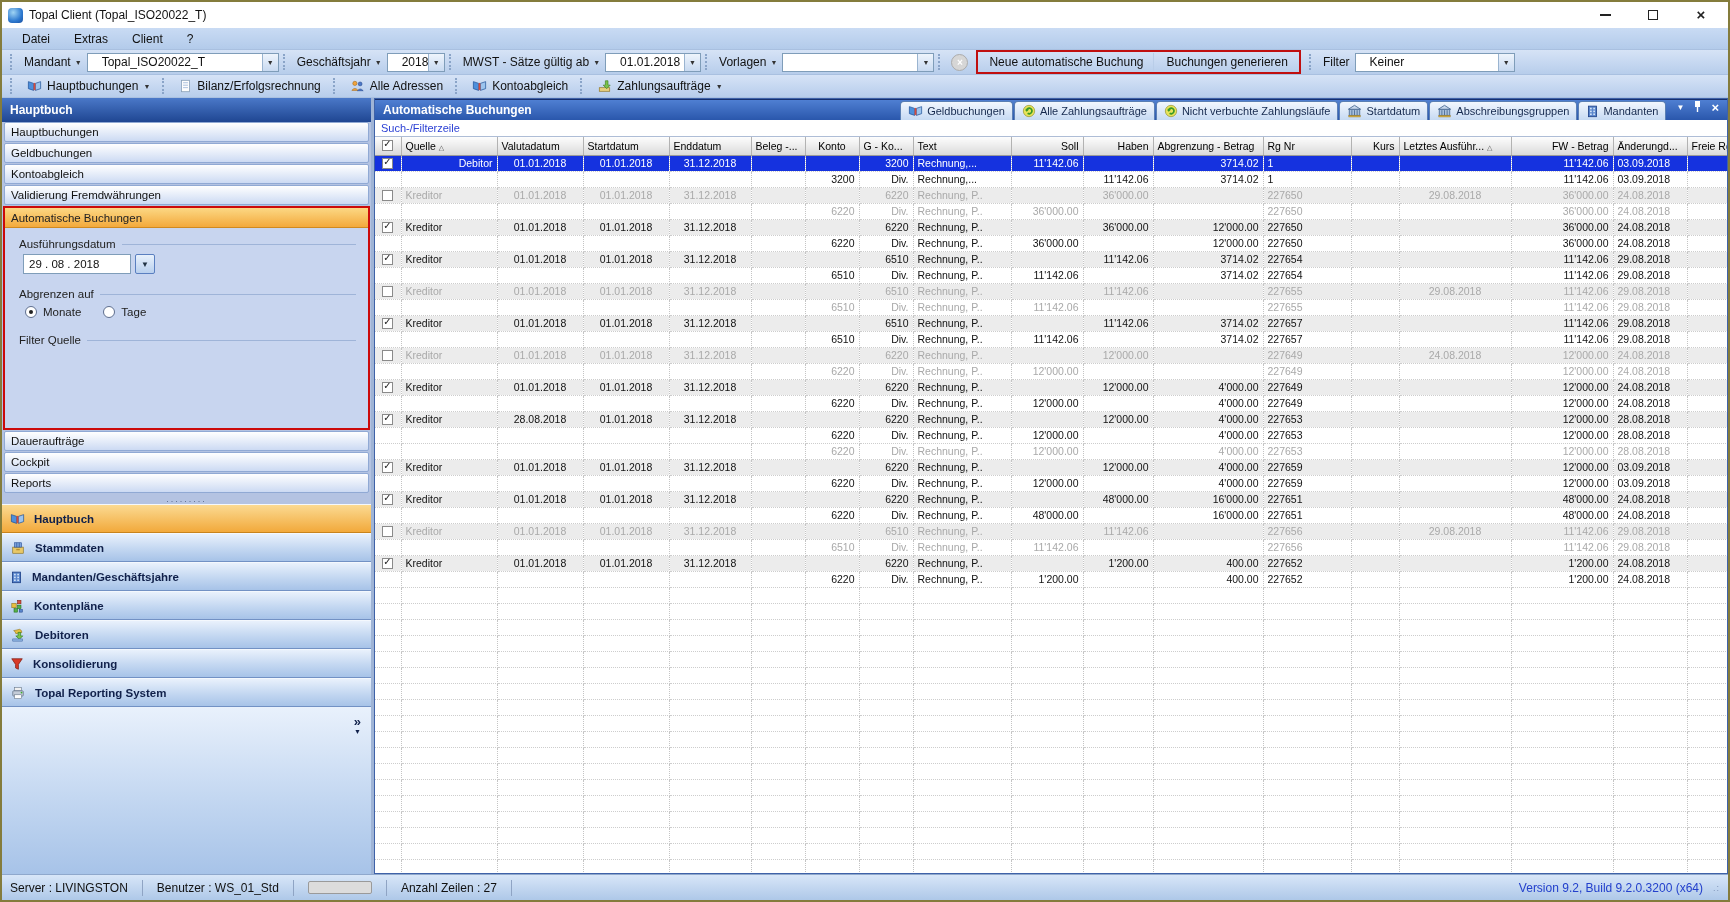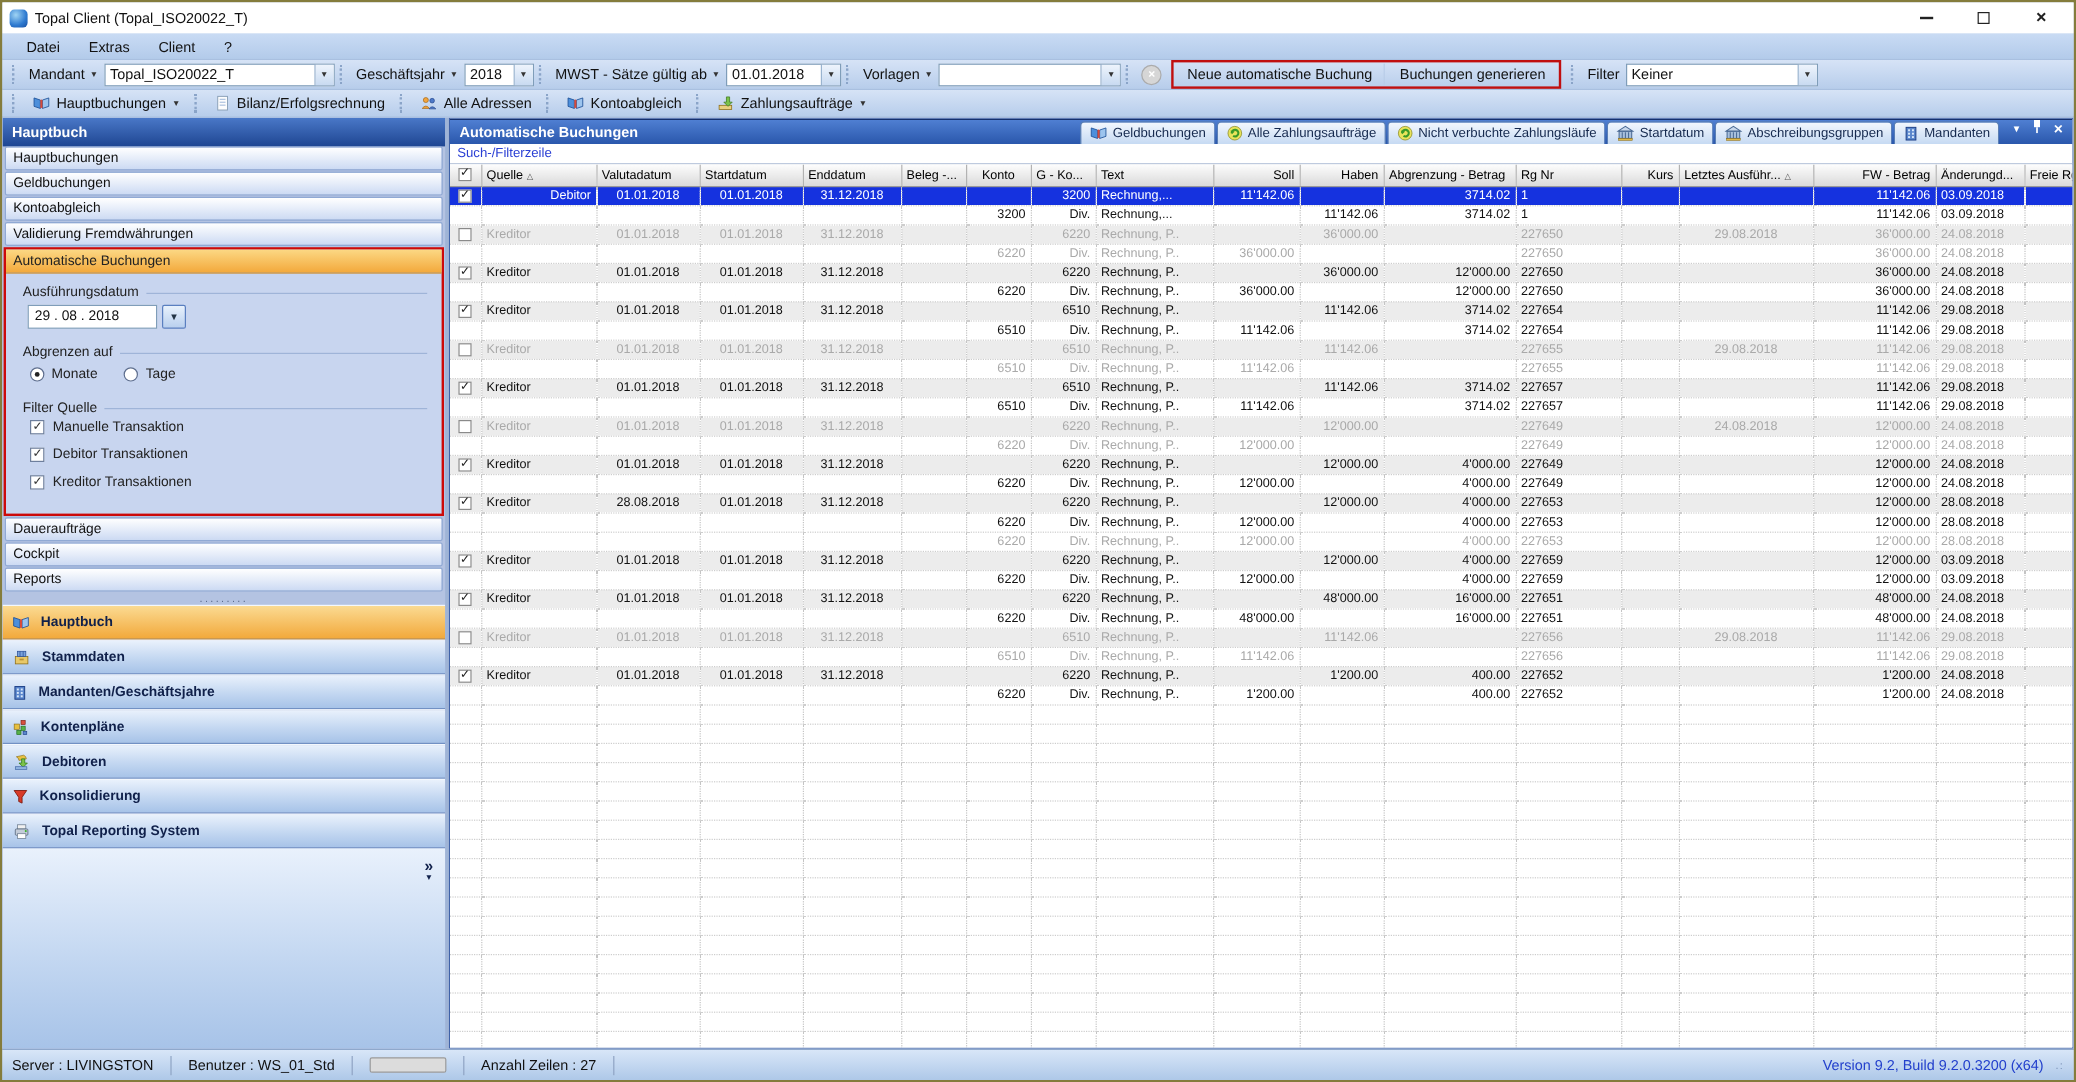--- a/index.html
+++ b/index.html
@@ -24,21 +24,21 @@
   .menubar { height:22px; background:linear-gradient(#c9dbf4,#b3cbea); display:flex; align-items:center;
              padding-left:10px; gap:4px; flex:none; border-bottom:1px solid #a9c0e0; }
   .menu-item { font-size:12px; color:#111; padding:2px 10px; }
   .toolbar { height:25px; background:linear-gradient(#d6e3f6,#b7cdeb); display:flex; align-items:center;
              padding:0 4px; flex:none; border-bottom:1px solid #a9c0e0; font-size:12px; color:#111; }
   .grip { width:5px; height:16px; border-left:2px dotted #8aa4c8; margin:0 4px; }
   .tlabel { display:flex; align-items:center; gap:4px; padding:2px 5px; white-space:nowrap; }
   .dda { font-size:7px; color:#333; }
   .combo { background:#fff; border:1px solid #7f9db9; height:19px; display:flex; align-items:center;
            font-size:12px; color:#111; }
-  .combo .cval { flex:1; padding:0 4px; white-space:nowrap; overflow:hidden; }
+  .combo .cval { flex:1; padding:0 14px; white-space:nowrap; overflow:hidden; }
   .combo .cbtn { width:16px; height:100%; background:linear-gradient(#eef4fc,#c8daf1); border-left:1px solid #9ab4d0;
                  display:flex; align-items:center; justify-content:center; font-size:7px; color:#333; }
   .disc-btn { width:17px; height:17px; border-radius:50%; background:#d6d6d6; border:1px solid #ababab;
               color:#fff; font-size:10px; font-weight:bold; display:flex; align-items:center; justify-content:center; margin:0 4px; }
   .red-annot { display:flex; align-items:stretch; border:2px solid #c00f0f; padding:1px; gap:2px; margin:0 4px; }
   .tbtn { display:flex; align-items:center; padding:2px 10px; font-size:12px; color:#111; white-space:nowrap;
           border-right:1px solid #b9cde8; }
   .tbtn:last-child { border-right:none; }
   .tb2-item { display:flex; align-items:center; gap:5px; padding:2px 8px; white-space:nowrap; font-size:12px; }
   .icon16 svg { display:block; }
@@ -289,34 +289,20 @@
               <span class="radio-opt">
                 <span class="radio on"></span>
                 <span>Monate</span>
               </span>
               <span class="radio-opt">
                 <span class="radio"></span>
                 <span>Tage</span>
               </span>
             </div>
           <div class="grp">Filter Quelle</div>
-          <div id="cb-col">
-              <div class="cb-row">
-                <span class="cbox on"></span>
-                <span>Manuelle Transaktion</span>
-              </div>
-              <div class="cb-row">
-                <span class="cbox on"></span>
-                <span>Debitor Transaktionen</span>
-              </div>
-              <div class="cb-row">
-                <span class="cbox on"></span>
-                <span>Kreditor Transaktionen</span>
-              </div>
-            </div>
         </div>
       </div>
       <div id="sb-bottom">
           <div class="sb-item">Daueraufträge</div>
           <div class="sb-item">Cockpit</div>
           <div class="sb-item">Reports</div>
         </div>
       <div class="sb-splitter">.........</div>
       <div id="sb-nav">
           <div class="sb-nav-btn sel">

